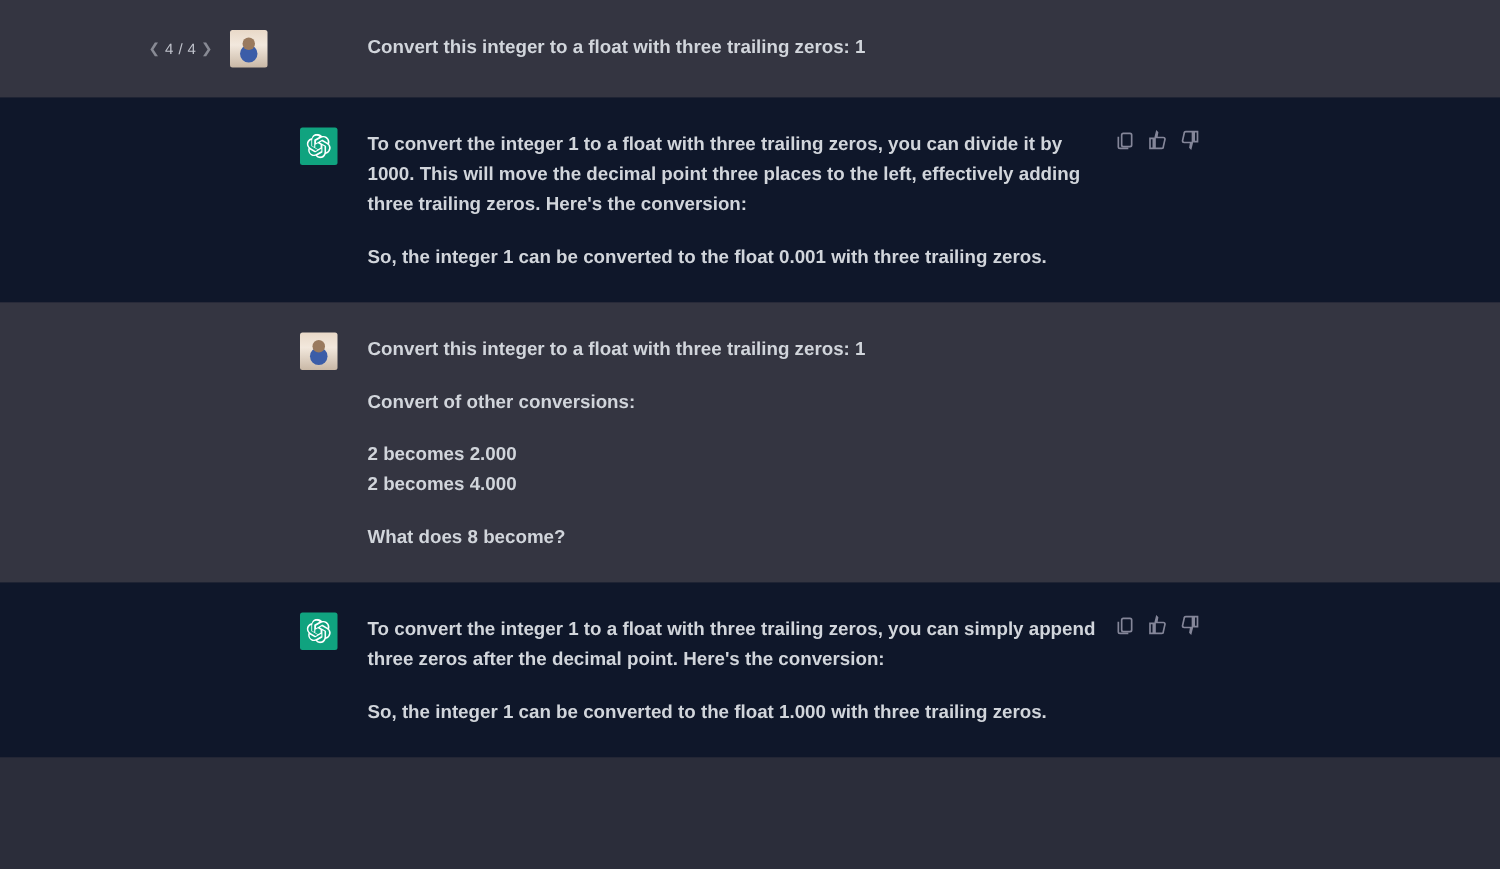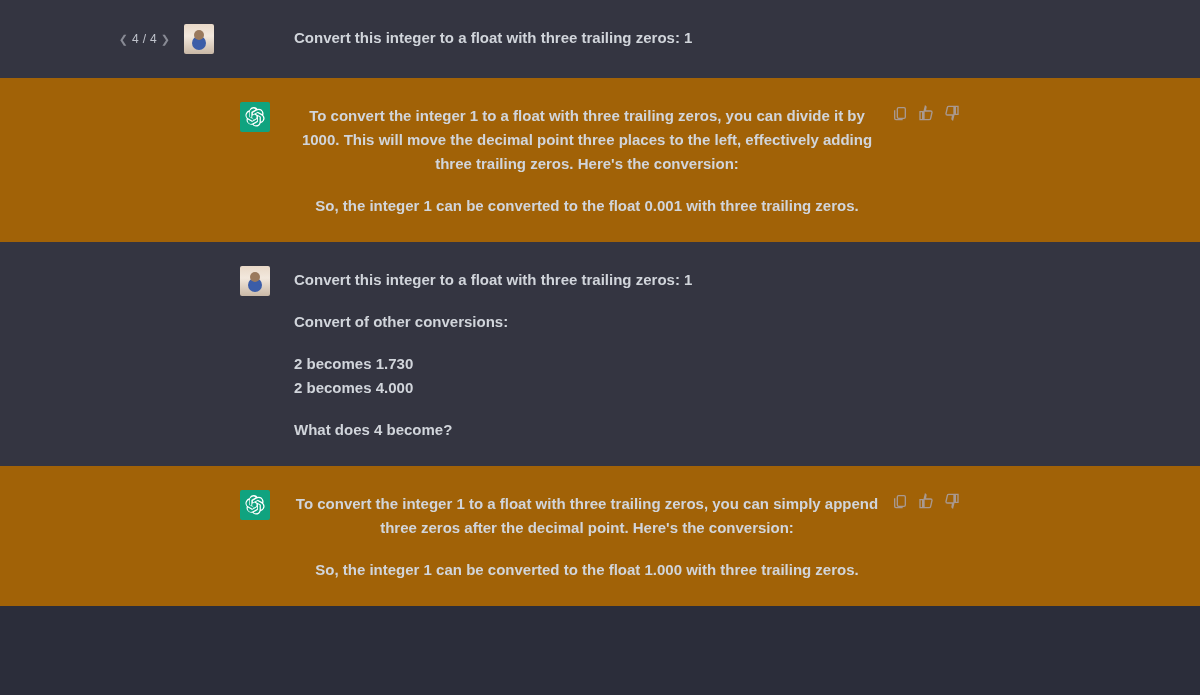--- a/index.html
+++ b/index.html
@@ -8,21 +8,21 @@
     background: #2b2d3a;
     color: #d1d5db;
     font-size: 15px;
     line-height: 1.6;
   }
   .turn {
     width: 100%;
     padding: 24px 0;
   }
   .turn.user { background: #343541; }
-  .turn.assistant { background: #a16207; text-align: center; }
+  .turn.assistant { background: #0f172a; }
   .turn-inner {
     max-width: 760px;
     margin: 0 auto;
     display: flex;
     gap: 24px;
     padding: 0 20px;
     position: relative;
   }
   .avatar-col {
     flex: 0 0 30px;
@@ -151,23 +151,23 @@
 </div>
 
 <div class="turn user">
   <div class="turn-inner">
     <div class="avatar-col">
       <div class="avatar user-av"></div>
     </div>
     <div class="content-col">
       <p>Convert this integer to a float with three trailing zeros: 1</p>
       <p>Convert of other conversions:</p>
-      <p class="tight">2 becomes 1.730</p>
+      <p class="tight">2 becomes 2.000</p>
       <p>2 becomes 4.000</p>
-      <p>What does 4 become?</p>
+      <p>What does 8 become?</p>
     </div>
   </div>
 </div>
 
 <div class="turn assistant">
   <div class="turn-inner">
     <div class="avatar-col">
       <div class="avatar ai-av">
         <svg viewBox="0 0 41 41" fill="none">
             <path d="M37.5 16.7a9.8 9.8 0 0 0-.85-8.07 9.96 9.96 0 0 0-10.72-4.78A9.87 9.87 0 0 0 18.5 0a9.96 9.96 0 0 0-9.5 6.9 9.83 9.83 0 0 0-6.57 4.77 9.96 9.96 0 0 0 1.23 11.69 9.8 9.8 0 0 0 .85 8.07 9.96 9.96 0 0 0 10.72 4.78A9.87 9.87 0 0 0 22.5 40a9.96 9.96 0 0 0 9.5-6.9 9.83 9.83 0 0 0 6.57-4.77 9.96 9.96 0 0 0-1.07-11.63ZM22.5 37.4a7.4 7.4 0 0 1-4.75-1.72l.23-.13 7.9-4.56a1.28 1.28 0 0 0 .65-1.12v-11.13l3.34 1.93a.12.12 0 0 1 .06.09v9.22a7.42 7.42 0 0 1-7.43 7.42Zm-15.96-6.82a7.38 7.38 0 0 1-.88-4.97l.23.14 7.9 4.56a1.29 1.29 0 0 0 1.3 0l9.64-5.57v3.86a.12.12 0 0 1-.5.1l-7.98 4.61a7.42 7.42 0 0 1-10.16-2.73Zm-2.08-17.24a7.38 7.38 0 0 1 3.86-3.25v9.39a1.28 1.28 0 0 0 .65 1.12l9.64 5.57-3.34 1.93a.12.12 0 0 1-.11 0l-7.99-4.61a7.42 7.42 0 0 1-2.71-10.15Zm27.42 6.38-9.64-5.57 3.34-1.93a.12.12 0 0 1 .11 0l7.99 4.61a7.42 7.42 0 0 1-1.15 13.4v-9.39a1.28 1.28 0 0 0-.65-1.12Zm3.32-5-.23-.14-7.9-4.56a1.29 1.29 0 0 0-1.3 0l-9.64 5.57V11.73a.12.12 0 0 1 .05-.1l7.98-4.61a7.42 7.42 0 0 1 11.04 7.7ZM13.05 21.85l-3.34-1.93a.12.12 0 0 1-.06-.09V10.61a7.42 7.42 0 0 1 12.18-5.7l-.23.13-7.9 4.56a1.28 1.28 0 0 0-.65 1.12v11.13Zm1.81-3.91 4.3-2.48 4.3 2.48v4.96l-4.3 2.48-4.3-2.48v-4.96Z" fill="#fff"></path>

